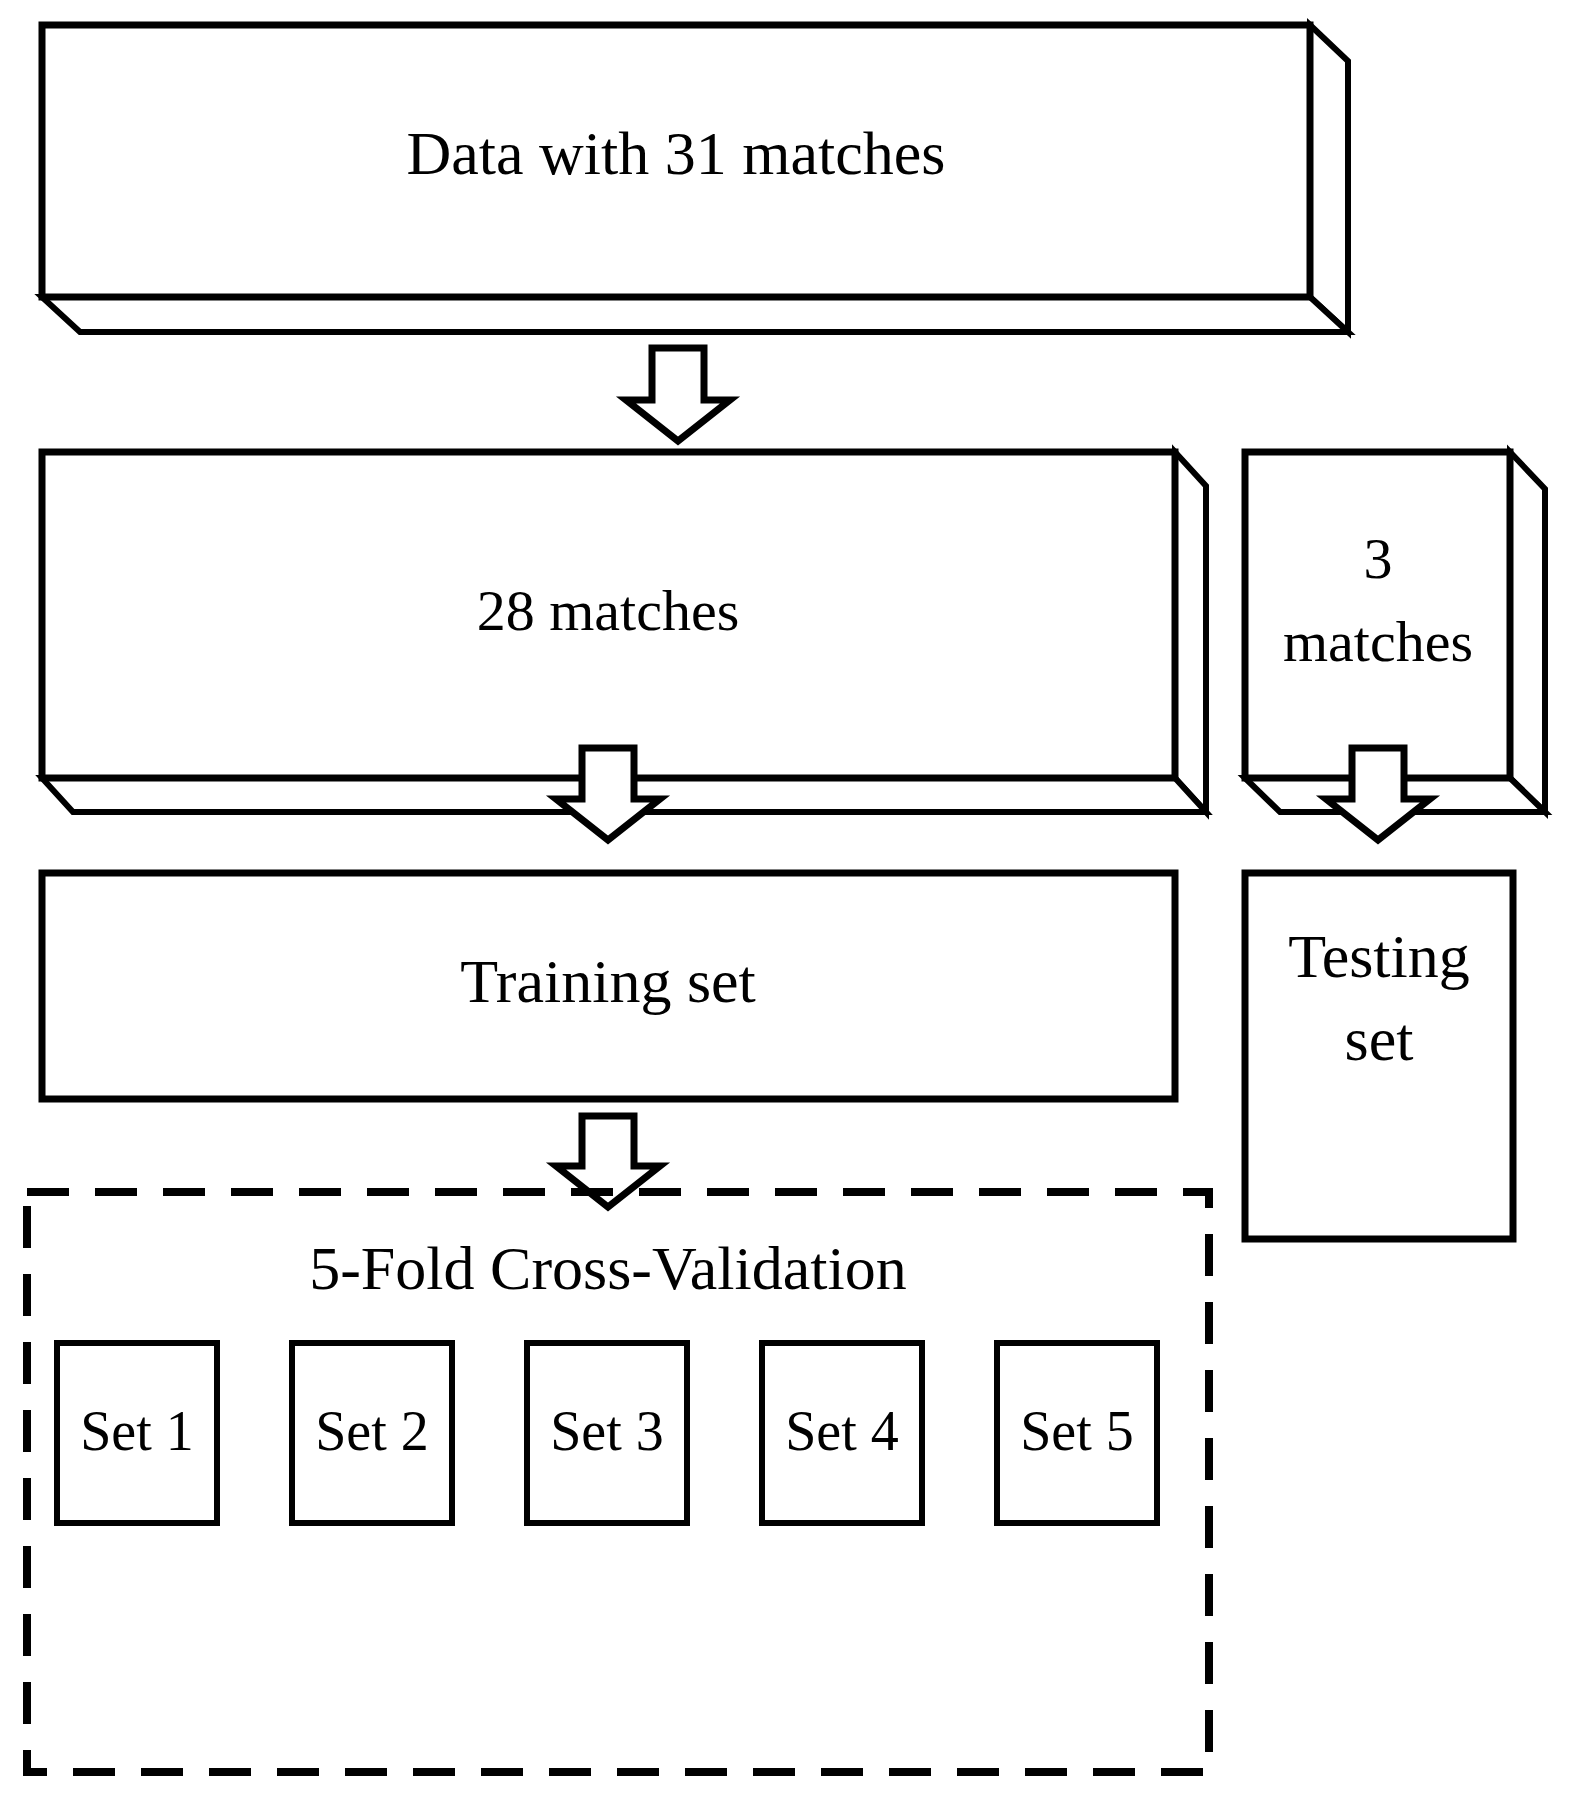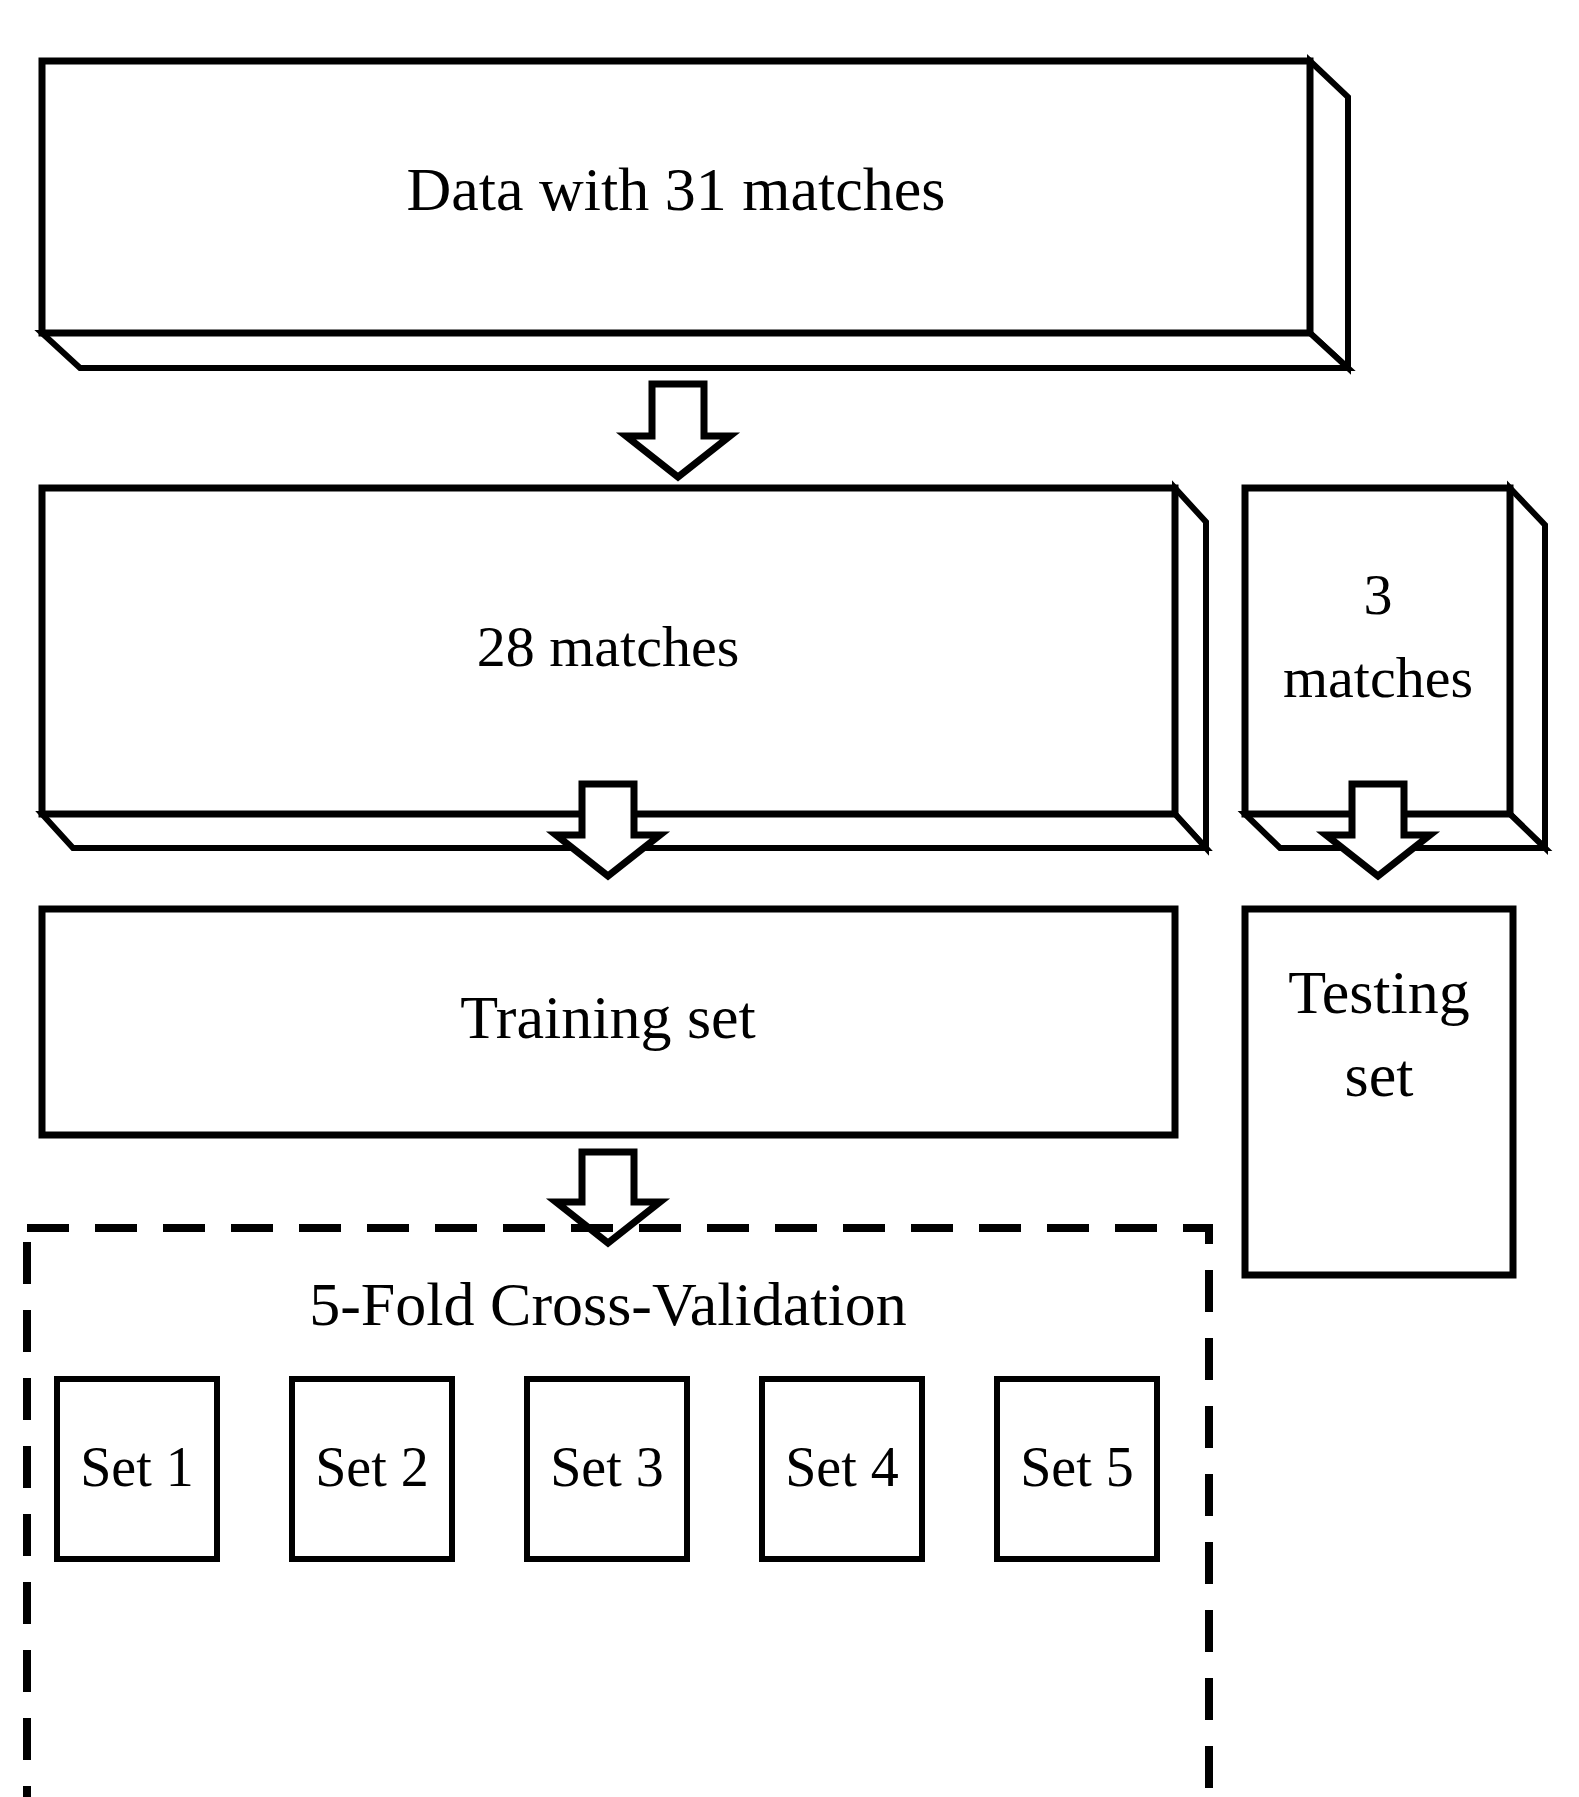--- a/index.html
+++ b/index.html
@@ -10,21 +10,20 @@
   body {
     width: 1579px;
     height: 1797px;
     font-family: "Liberation Serif", "DejaVu Serif", serif;
     overflow: hidden;
   }
   #diagram-root {
     position: relative;
     width: 1579px;
     height: 1741px;
-    margin-top: 36px;
   }
   svg#flow-svg {
     display: block;
     width: 1579px;
     height: 1797px;
   }
   .shape-face {
     fill: #ffffff;
     stroke: #000000;
     stroke-width: 7;

